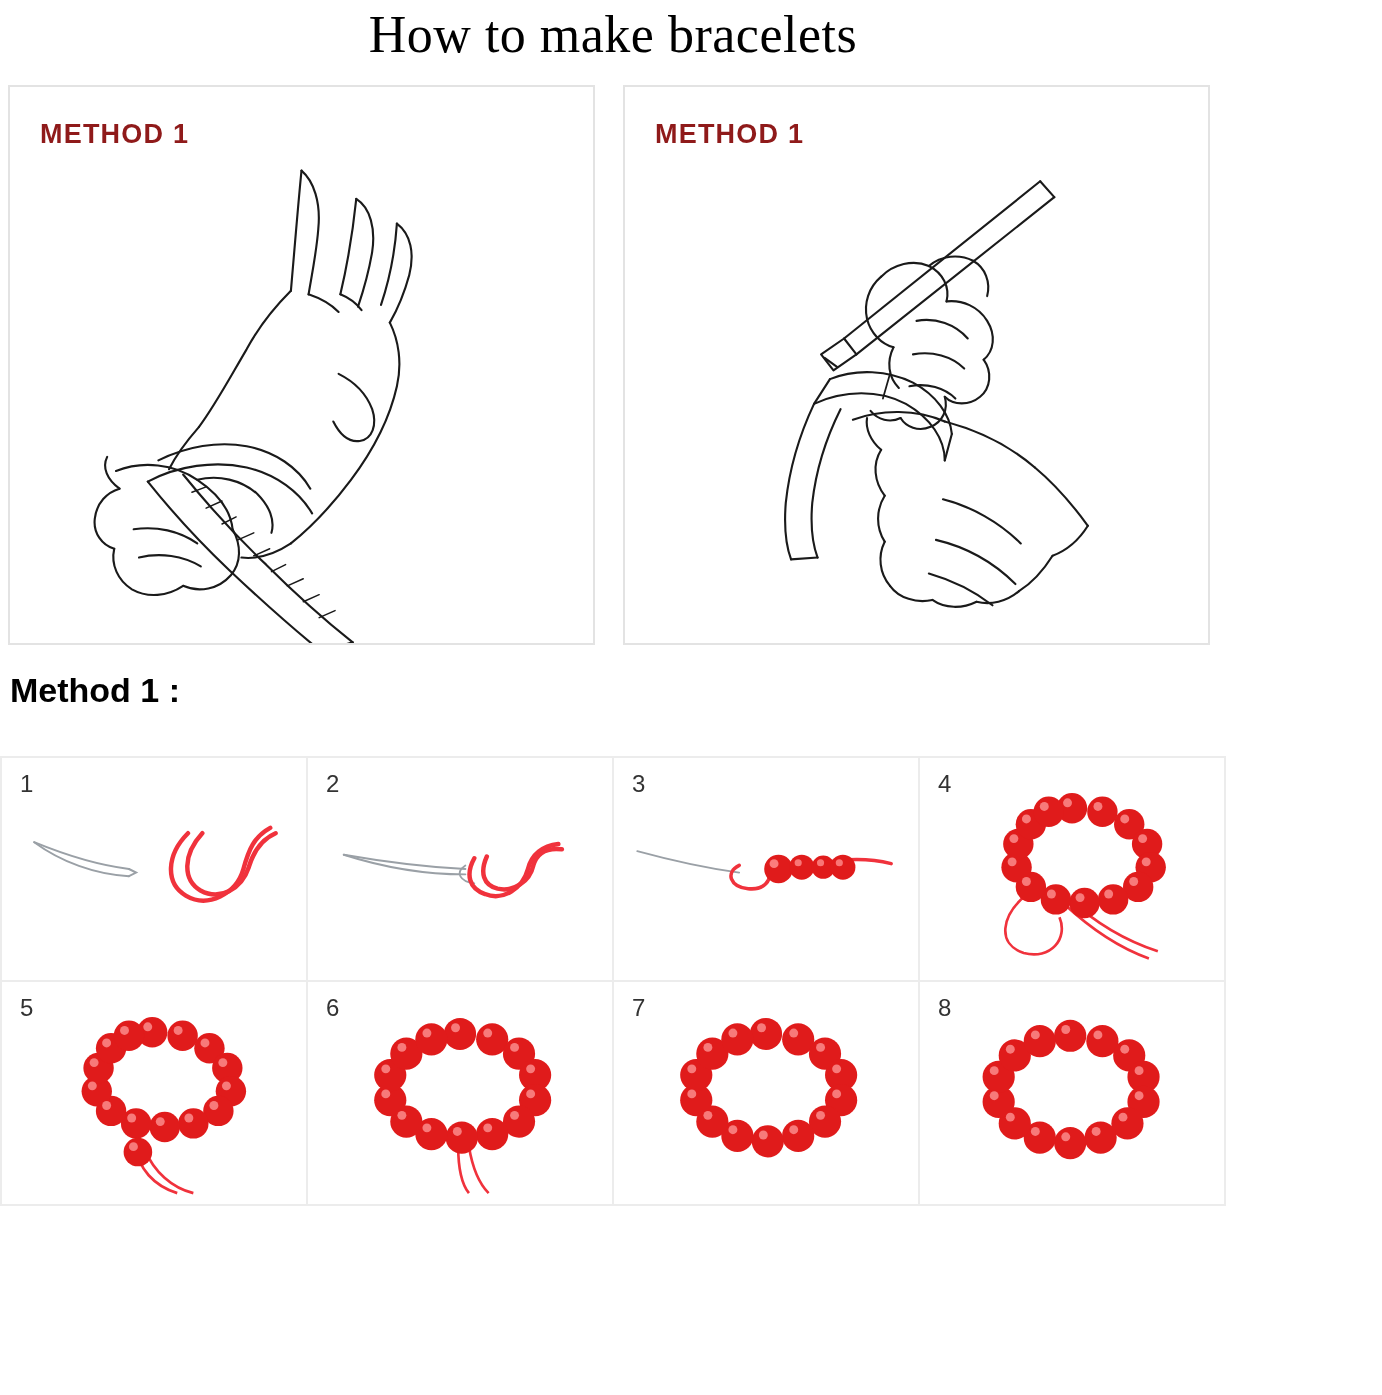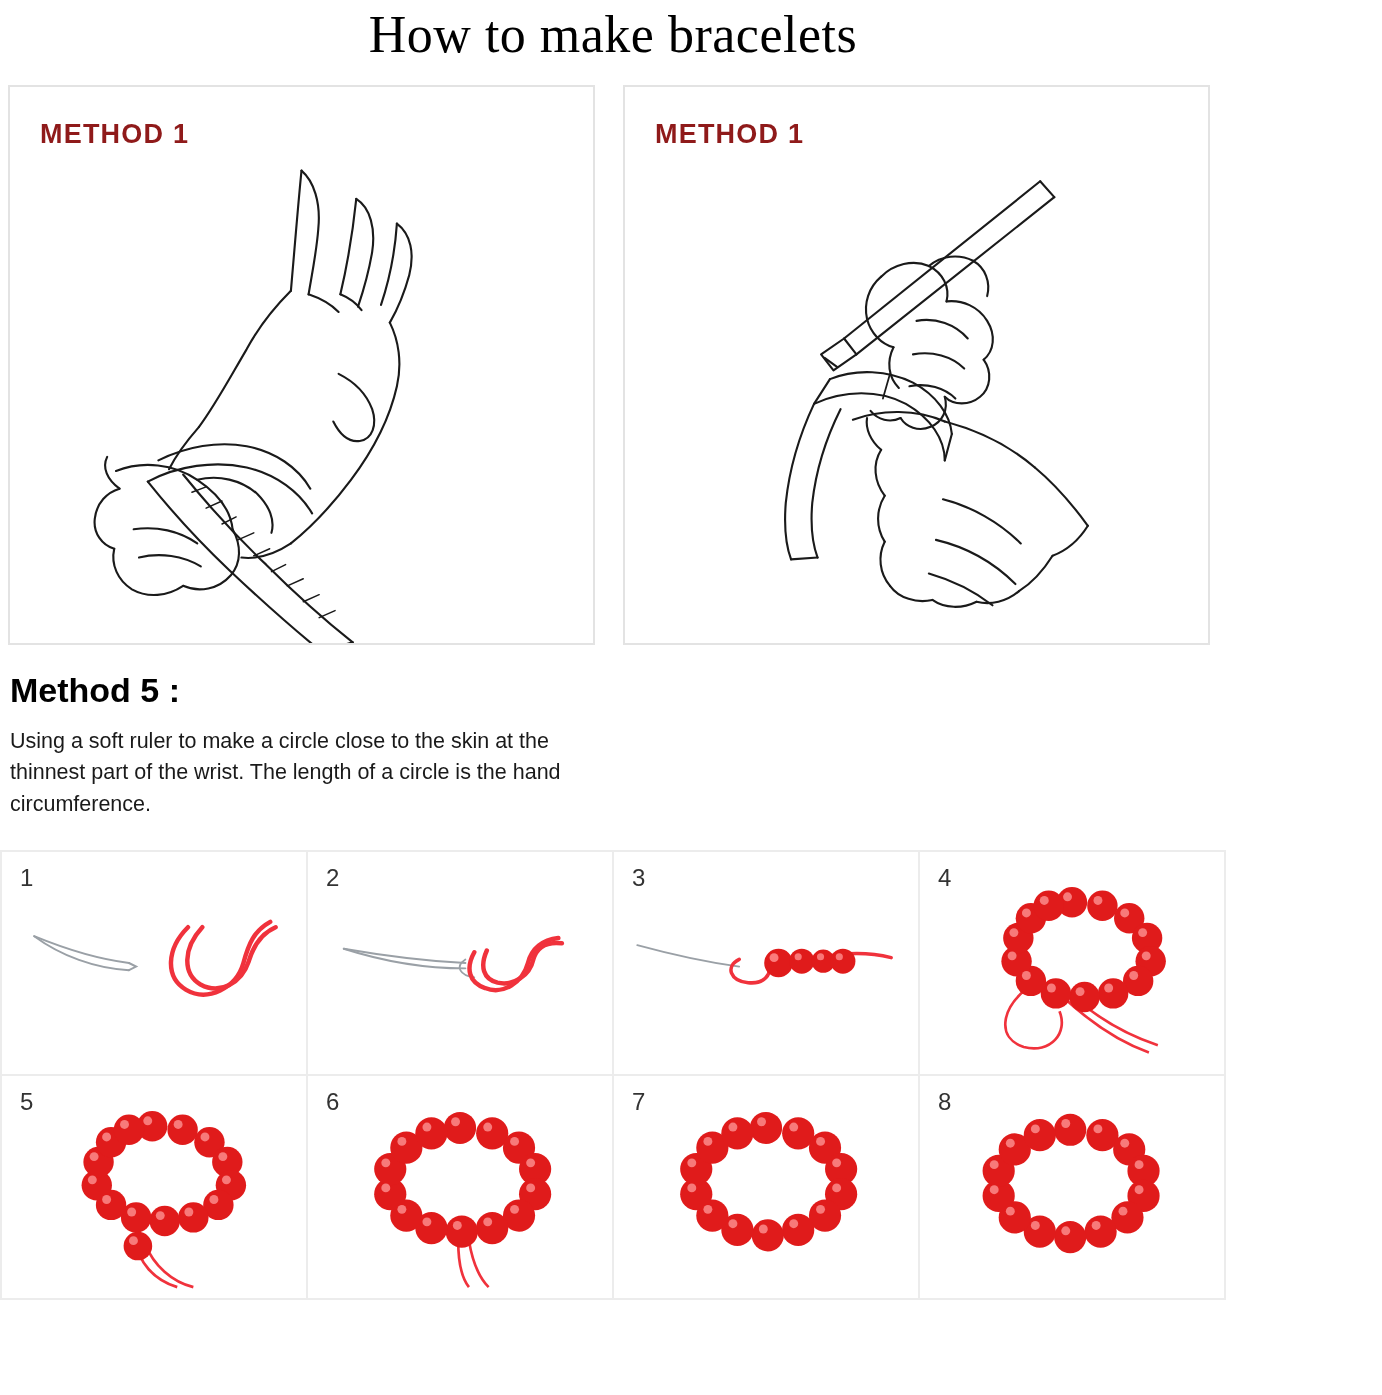--- a/index.html
+++ b/index.html
@@ -166,22 +166,21 @@
             <path d="M212 410 C 236 404, 262 410, 280 426 C 294 440, 300 456, 296 470"></path>
             <path d="M252 466 C 262 484, 262 504, 250 518 C 236 534, 214 538, 196 530"></path>
             <path d="M196 530 C 178 542, 156 544, 138 534 C 122 524, 114 506, 118 488"></path>
             <path d="M118 488 C 104 484, 94 470, 96 454 C 98 436, 110 424, 124 420"></path>
             <path d="M140 466 C 166 462, 192 468, 212 482"></path>
             <path d="M146 498 C 170 492, 196 496, 216 508"></path>
             <path d="M124 420 C 110 410, 104 396, 110 384"></path>
           </g>
         </svg>
       </div>
-      <div class="method-heading">Method 5 :</div>
-      <div class="method-text">Using a soft ruler to make a circle close to the skin at the thinnest part of the wrist. The length of a circle is the hand circumference.</div>
+      <div class="method-heading">Method 1 :</div>
     </div>
 
     <div class="method-col">
       <div class="illus-box">
         <div class="method-tag">METHOD 1</div>
         <svg class="illus-svg" viewBox="0 0 660 560" preserveAspectRatio="xMidYMid meet">
           <g fill="none" stroke="#1a1a1a" stroke-width="2.4" stroke-linecap="round" stroke-linejoin="round">
 
             <path d="M248 250 L 470 72"></path>
             <path d="M262 268 L 486 90"></path>

